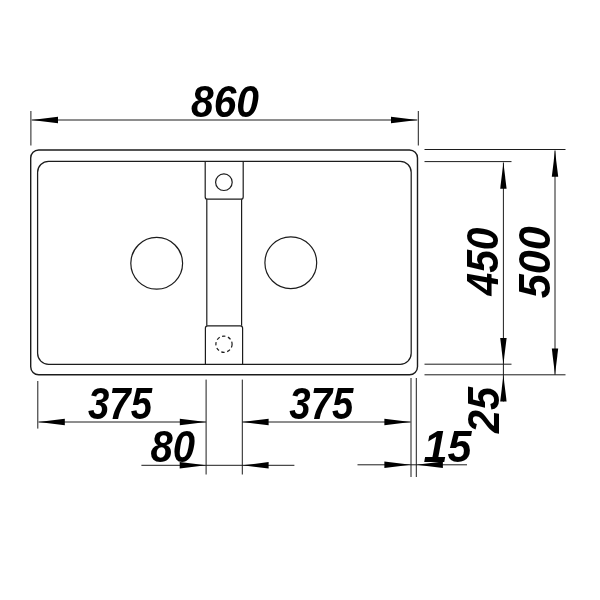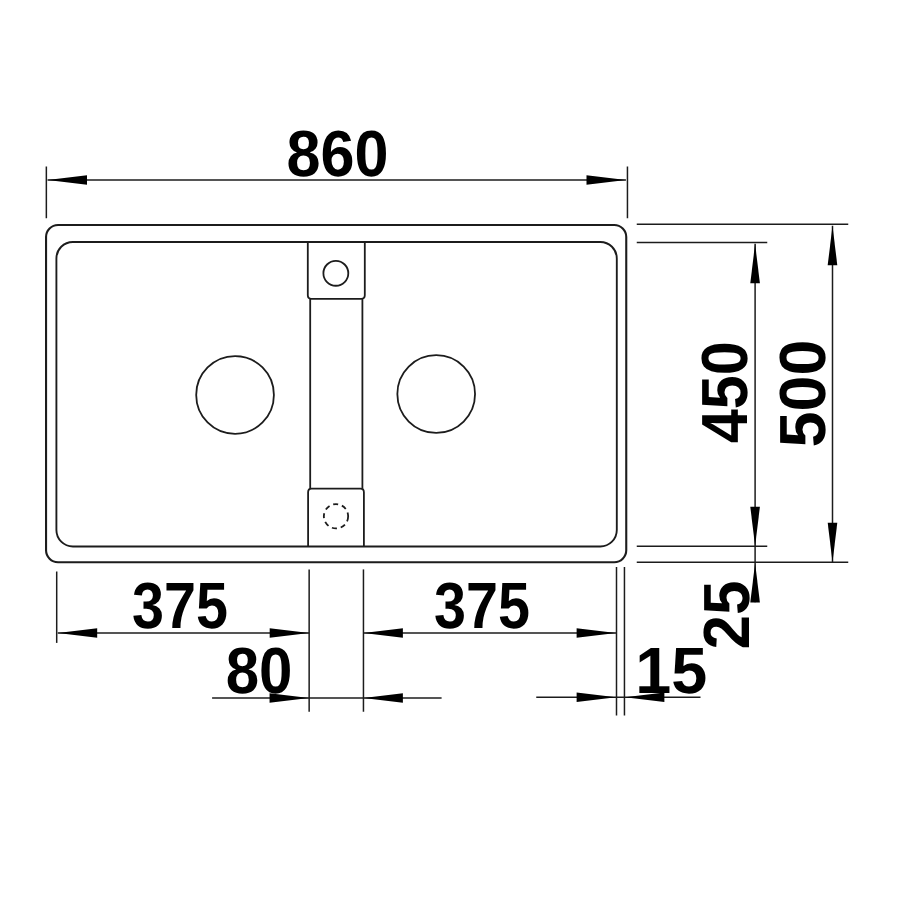--- a/index.html
+++ b/index.html
@@ -1,16 +1,16 @@
 <!DOCTYPE html>
 <html><head>
 <meta charset="utf-8">
 <style>
   html,body{margin:0;padding:0;background:#ffffff;}
-  .wrap{width:600px;height:584px;position:relative;background:#3b82f6;}
+  .wrap{width:600px;height:584px;position:relative;background:#3b82f6;font-style:italic;}
   svg{display:block;}
   text{font-family:"Liberation Sans", sans-serif;font-weight:bold;fill:#000;}
 </style>
 </head>
 <body>
 <div class="wrap">
 <svg width="600" height="600" viewBox="0 0 600 600">
 
   <rect x="0" y="0" width="600" height="600" fill="#ffffff"></rect>
 

